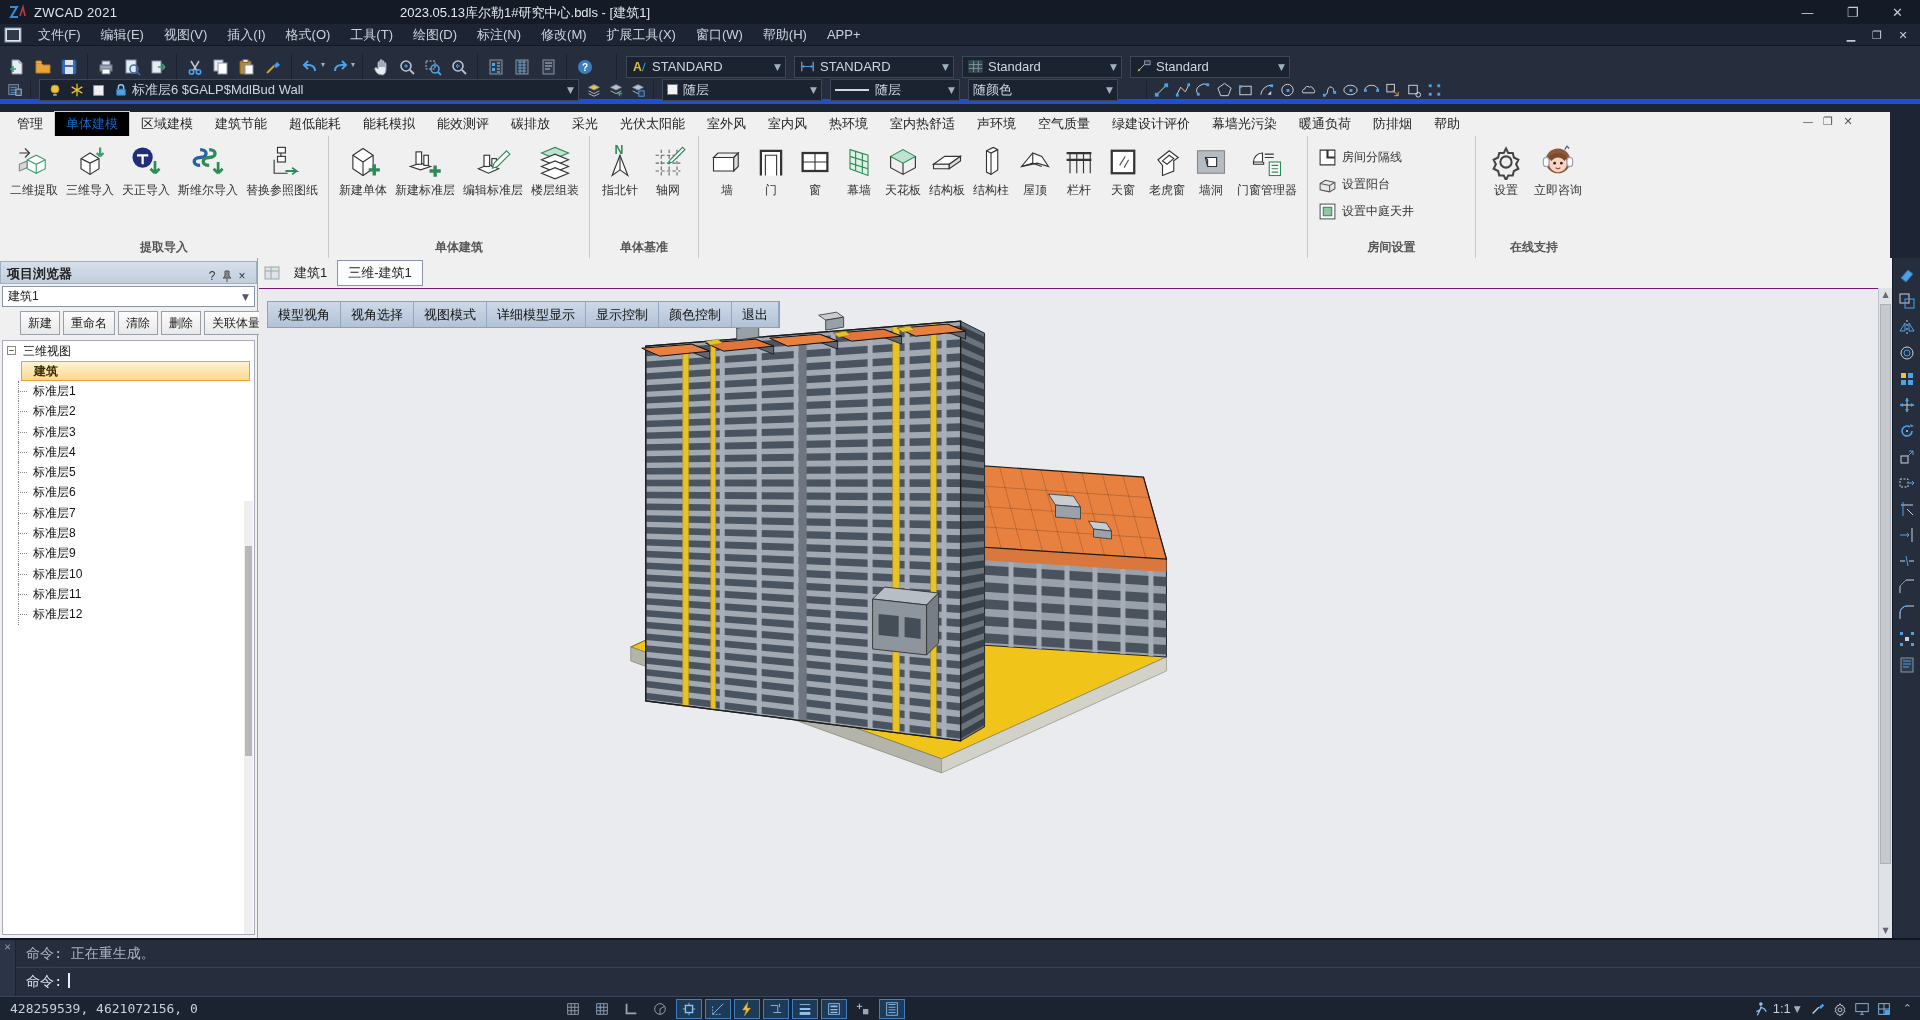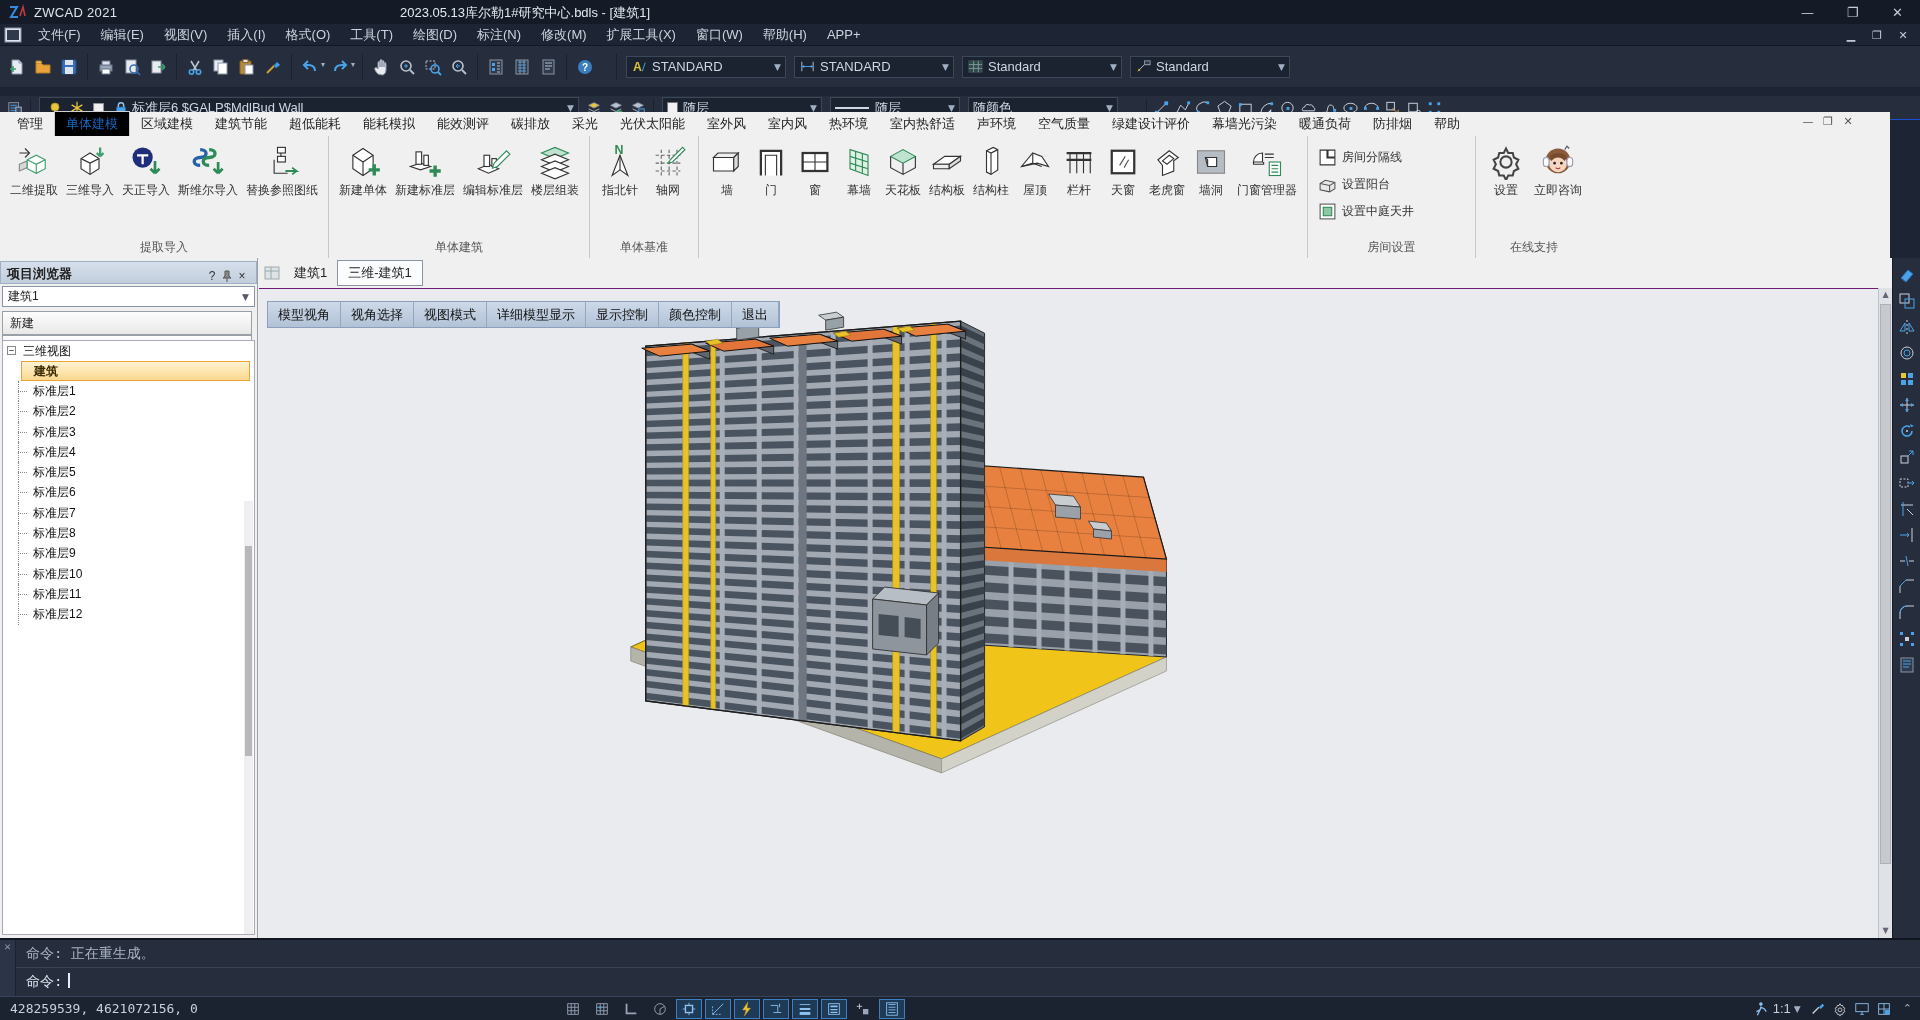--- a/index.html
+++ b/index.html
@@ -23,21 +23,21 @@
   #menubar{position:absolute;left:0;top:24px;width:1920px;height:22px;background:#1d2535;
     display:flex;align-items:center;color:#ccd3dd;font-size:13px;border-bottom:1px solid #121826;}
   #menubar .docicon{width:18px;height:16px;margin:0 6px 0 4px;}
   .mitem{padding:0 10px;height:22px;line-height:22px;}
   #menuwin{position:absolute;right:4px;top:0;display:flex;}
   #menuwin .wbtn{width:26px;height:22px;font-size:11px;}
 
   
   .tb{position:absolute;left:0;width:1920px;background:#262e3e;display:flex;align-items:center;}
   #tb1{top:46px;height:42px;border-bottom:1px solid #1b2231;}
-  #tb2{top:96px;height:24px;border-bottom:1px solid #1d4ed8;}
+  #tb2{top:80px;height:24px;border-bottom:5px solid #1d4ed8;}
   .tsep{width:1px;height:26px;background:#3a4457;margin:0 5px;border-right:1px solid #1a2130;}
   .tsep2{width:1px;height:18px;background:#3a4457;margin:0 4px;border-right:1px solid #1a2130;}
   .tico{width:26px;height:26px;padding:4px;display:flex;align-items:center;justify-content:center;}
   .tico2{width:22px;height:20px;padding:2px;display:flex;align-items:center;justify-content:center;}
   .caret{color:#9fb0c4;font-size:8px;margin:6px 2px 0 -2px;font-family:"DejaVu Sans",sans-serif;}
   .combo{height:22px;background:#1b2330;border:1px solid #3c4757;color:#cfd6e2;
     display:flex;align-items:center;font-size:13px;padding:0 4px;margin:0 4px;position:relative;}
   .combo .cv{flex:1;overflow:hidden;white-space:nowrap;}
   .combo .ca{color:#9fb0c4;font-size:9px;margin-left:6px;font-family:"DejaVu Sans",sans-serif;}
   .combo .ci{width:17px;height:17px;margin-right:4px;flex:none;}
@@ -53,39 +53,39 @@
   .rtab.active{background:#000000;color:#1766c0;border:1px solid #d0d0d0;border-bottom:none;}
   #rwin{position:absolute;right:32px;top:3px;display:flex;color:#555;}
   #rwin span{width:20px;text-align:center;font-size:11px;font-family:"DejaVu Sans",sans-serif;}
   #rbody{position:absolute;left:0;top:24px;width:100%;height:122px;display:flex;background:#f0f0f0;}
   .rgroup{height:100%;position:relative;border-right:1px solid #cicici;border-right:1px solid #c9c9c9;
     display:flex;flex-direction:column;}
   .rbtns{flex:1;display:flex;align-items:flex-start;padding:4px 6px 0 6px;}
   .rbtn{display:flex;flex-direction:column;align-items:center;padding:2px 4px;min-width:48px;}
   .rbtn .bic{width:36px;height:36px;margin:2px 0 3px 0;}
   .rbtn .blb{font-size:12px;color:#333;white-space:nowrap;line-height:14px;}
-  .glabel{height:20px;text-align:center;font-size:12px;color:#555;line-height:18px;}
+  .glabel{height:20px;text-align:center;font-size:12px;color:#555;line-height:18px;font-weight:bold;}
   .rsmalls{flex:1;display:flex;flex-direction:column;justify-content:flex-start;padding:8px 10px 0 10px;}
   .rsmall{display:flex;align-items:center;height:27px;}
   .rsmall .sic16{width:19px;height:19px;margin-right:5px;}
   .rsmall span{font-size:12px;color:#333;white-space:nowrap;}
 
   
   #main{position:absolute;left:0;top:258px;width:1920px;height:680px;background:#f0f0f0;}
 
   
   #lpanel{position:absolute;left:0;top:0;width:258px;height:680px;background:#f0f0f0;border-right:1px solid #9aa0a8;}
   #phead{position:absolute;left:0;top:3px;width:257px;height:23px;background:linear-gradient(#d6dfeb,#c2cedd);
     border:1px solid #9fb0c4;display:flex;align-items:flex-end;font-size:13px;font-weight:bold;color:#222;padding:0 6px;}
   #phead .sp{flex:1;}
   #phead .hic{width:16px;text-align:center;font-weight:normal;color:#333;font-size:12px;}
   #pcombo{position:absolute;left:2px;top:28px;width:253px;height:21px;background:#fff;border:1px solid #8a94a4;
     display:flex;align-items:center;font-size:12px;color:#222;padding:0 5px;}
   #pcombo .sp{flex:1;}
-  #pbtns{position:absolute;left:2px;top:53px;width:253px;height:26px;display:flex;flex-direction:column;}
+  #pbtns{position:absolute;left:20px;top:53px;width:253px;height:26px;display:flex;}
   .pbtn{flex:none;margin-right:3px;padding:0 7px;height:24px;line-height:22px;font-size:12px;color:#1a1a1a;
     background:linear-gradient(#fdfdfd,#e8e8e8);border:1px solid #9aa0a8;}
   #ptree{position:absolute;left:2px;top:82px;width:253px;height:595px;background:#fff;border:1px solid #aab;overflow:hidden;}
   .titem{position:relative;height:20.3px;line-height:20px;padding-left:30px;font-size:12px;color:#111;white-space:nowrap;}
   .titem::before{content:"";position:absolute;left:15px;top:0;bottom:0;border-left:1px dotted #888;}
   .titem::after{content:"";position:absolute;left:15px;top:10px;width:9px;border-top:1px dotted #888;}
   .troot{position:relative;height:20px;line-height:20px;padding-left:20px;font-size:12px;color:#111;}
   .troot .minus{position:absolute;left:4px;top:5px;width:9px;height:9px;border:1px solid #888;background:#fff;
     font-size:9px;line-height:7px;text-align:center;color:#333;font-family:"DejaVu Sans Mono",monospace;}
   .tsel{position:relative;height:20px;line-height:18px;margin:0 4px 0 18px;padding-left:12px;font-size:12px;font-weight:bold;color:#3a2a00;

